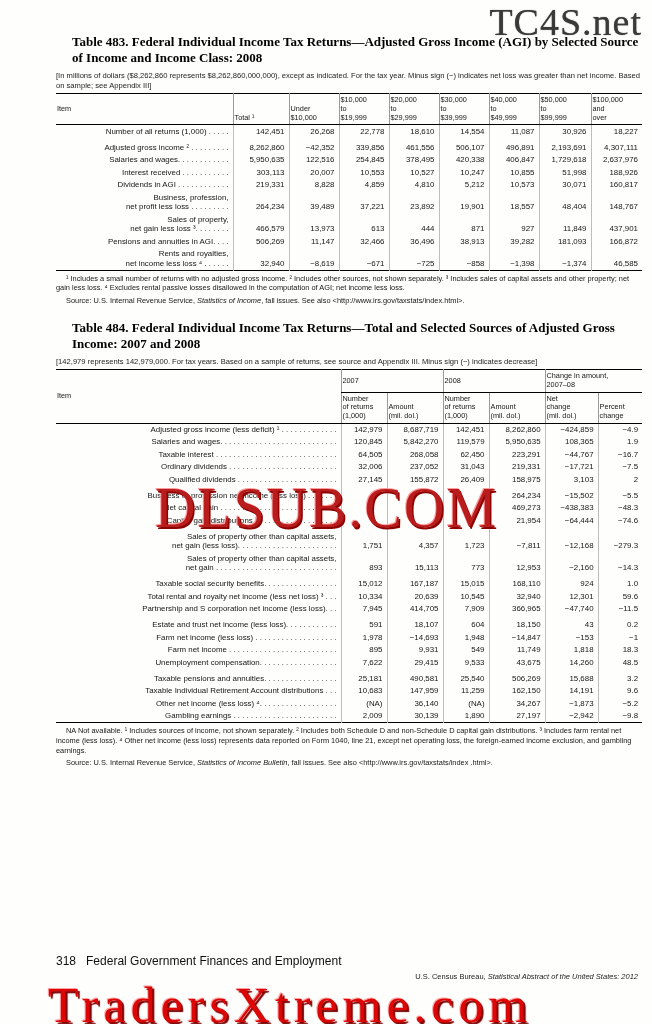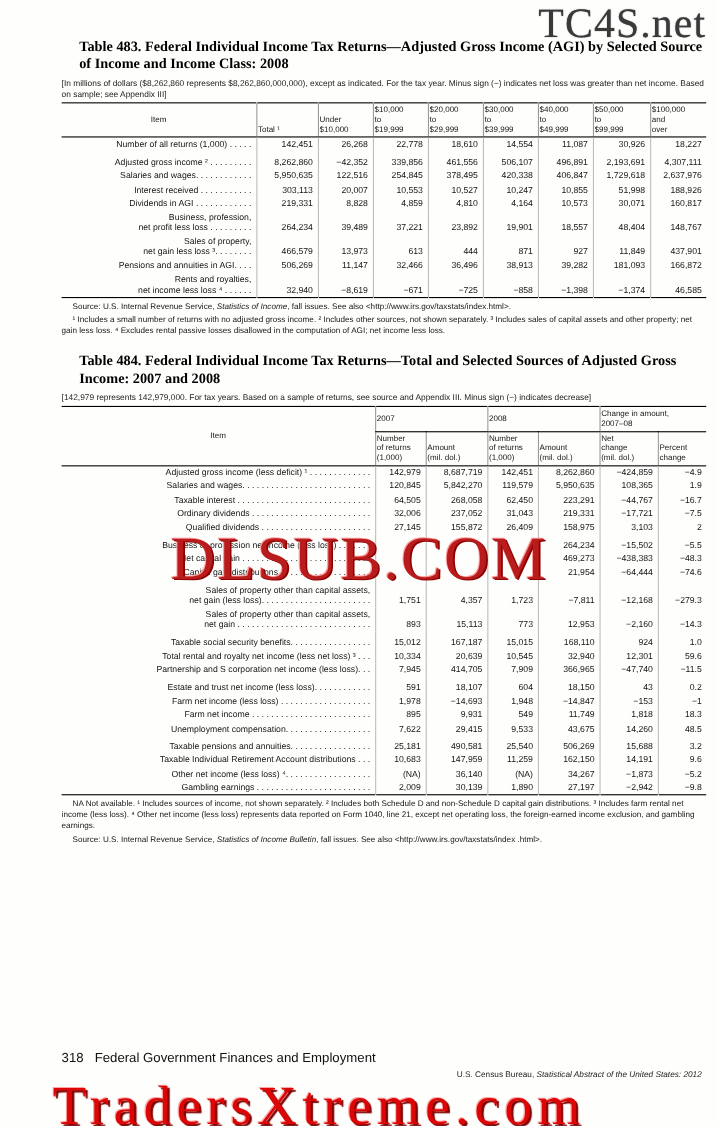--- a/index.html
+++ b/index.html
@@ -5,21 +5,21 @@
   html,body{margin:0;padding:0}
   body{width:652px;height:1024px;position:relative;background:#fefefd;overflow:hidden;
        font-family:"Liberation Sans",sans-serif;color:#151515}
   .content{position:absolute;left:56px;top:34px;width:586px}
   .tbl-title{font-family:"Liberation Serif",serif;font-weight:bold;font-size:13px;line-height:1.22;color:#000;margin:0 0 5px 16px}
   .bracket-note{font-size:7.6px;line-height:1.3;margin:0 0 3px 0;color:#1c1c1c}
   table.data{width:100%;border-collapse:collapse;table-layout:fixed;
              border-top:1.4px solid #000;border-bottom:1.2px solid #000;margin:0}
   table.data th{font-weight:normal;font-size:7.3px;line-height:1.18;text-align:left;vertical-align:bottom;
                 white-space:pre-line;border-bottom:1px solid #000;border-left:1px solid #9a9a9a;padding:2px 1px}
-  table.data th.item-h{border-left:none;vertical-align:middle;text-align:center}
+  table.data th.item-h{border-left:none;vertical-align:middle;text-align:left}
   table.data th.grp{vertical-align:middle}
   table.data td{font-size:7.9px;line-height:1.2;vertical-align:bottom;
                 border-left:1px solid #bdbdbd;padding:1.5px 4px 1.5px 1px}
   table.data td.lbl{border-left:none;white-space:pre-wrap;text-align:right;padding-left:2px}
   table.data td.num{text-align:right}
   tr.gap td{padding-top:5px}
   .fn{font-size:7.4px;line-height:1.32;margin:3px 0 0 0;text-indent:10px}
   .fn i{font-style:italic}
   .sect-space{height:14px}
   .footer{position:absolute;left:56px;top:954px;font-size:12px;color:#101010}
@@ -129,21 +129,21 @@
           <td class="num">51,998</td>
           <td class="num">188,926</td>
         </tr>
 
         <tr>
           <td class="lbl">  Dividends in AGI . . . . . . . . . . . .</td>
           <td class="num">219,331</td>
           <td class="num">8,828</td>
           <td class="num">4,859</td>
           <td class="num">4,810</td>
-          <td class="num">4,164</td>
+          <td class="num">5,212</td>
           <td class="num">10,573</td>
           <td class="num">30,071</td>
           <td class="num">160,817</td>
         </tr>
 
         <tr>
           <td class="lbl">  Business, profession,
     net profit less loss . . . . . . . . .</td>
           <td class="num">264,234</td>
           <td class="num">39,489</td>
@@ -188,22 +188,22 @@
           <td class="num">−671</td>
           <td class="num">−725</td>
           <td class="num">−858</td>
           <td class="num">−1,398</td>
           <td class="num">−1,374</td>
           <td class="num">46,585</td>
         </tr>
       </tbody>
   </table>
 
+  <p class="fn">¹ Includes a small number of returns with no adjusted gross income. ² Includes other sources, not shown separately. ³ Includes sales of capital assets and other property; net gain less loss. ⁴ Excludes rental passive losses disallowed in the computation of AGI; net income less loss.</p>
   <p class="fn"><span>Source: U.S. Internal Revenue Service, </span><i>Statistics of Income</i><span>, fall issues. See also &lt;http://www.irs.gov/taxstats/index.html&gt;.</span></p>
-  <p class="fn">¹ Includes a small number of returns with no adjusted gross income. ² Includes other sources, not shown separately. ³ Includes sales of capital assets and other property; net gain less loss. ⁴ Excludes rental passive losses disallowed in the computation of AGI; net income less loss.</p>
 
   <div class="sect-space"></div>
 
   <h1 class="tbl-title">Table 484. Federal Individual Income Tax Returns—Total and Selected Sources of Adjusted Gross Income: 2007 and 2008</h1>
   <p class="bracket-note">[142,979 represents 142,979,000. For tax years. Based on a sample of returns, see source and Appendix III. Minus sign (−) indicates decrease]</p>
 
   <table class="data">
     <colgroup>
       <col style="width:285px">
         <col style="width:46px">

